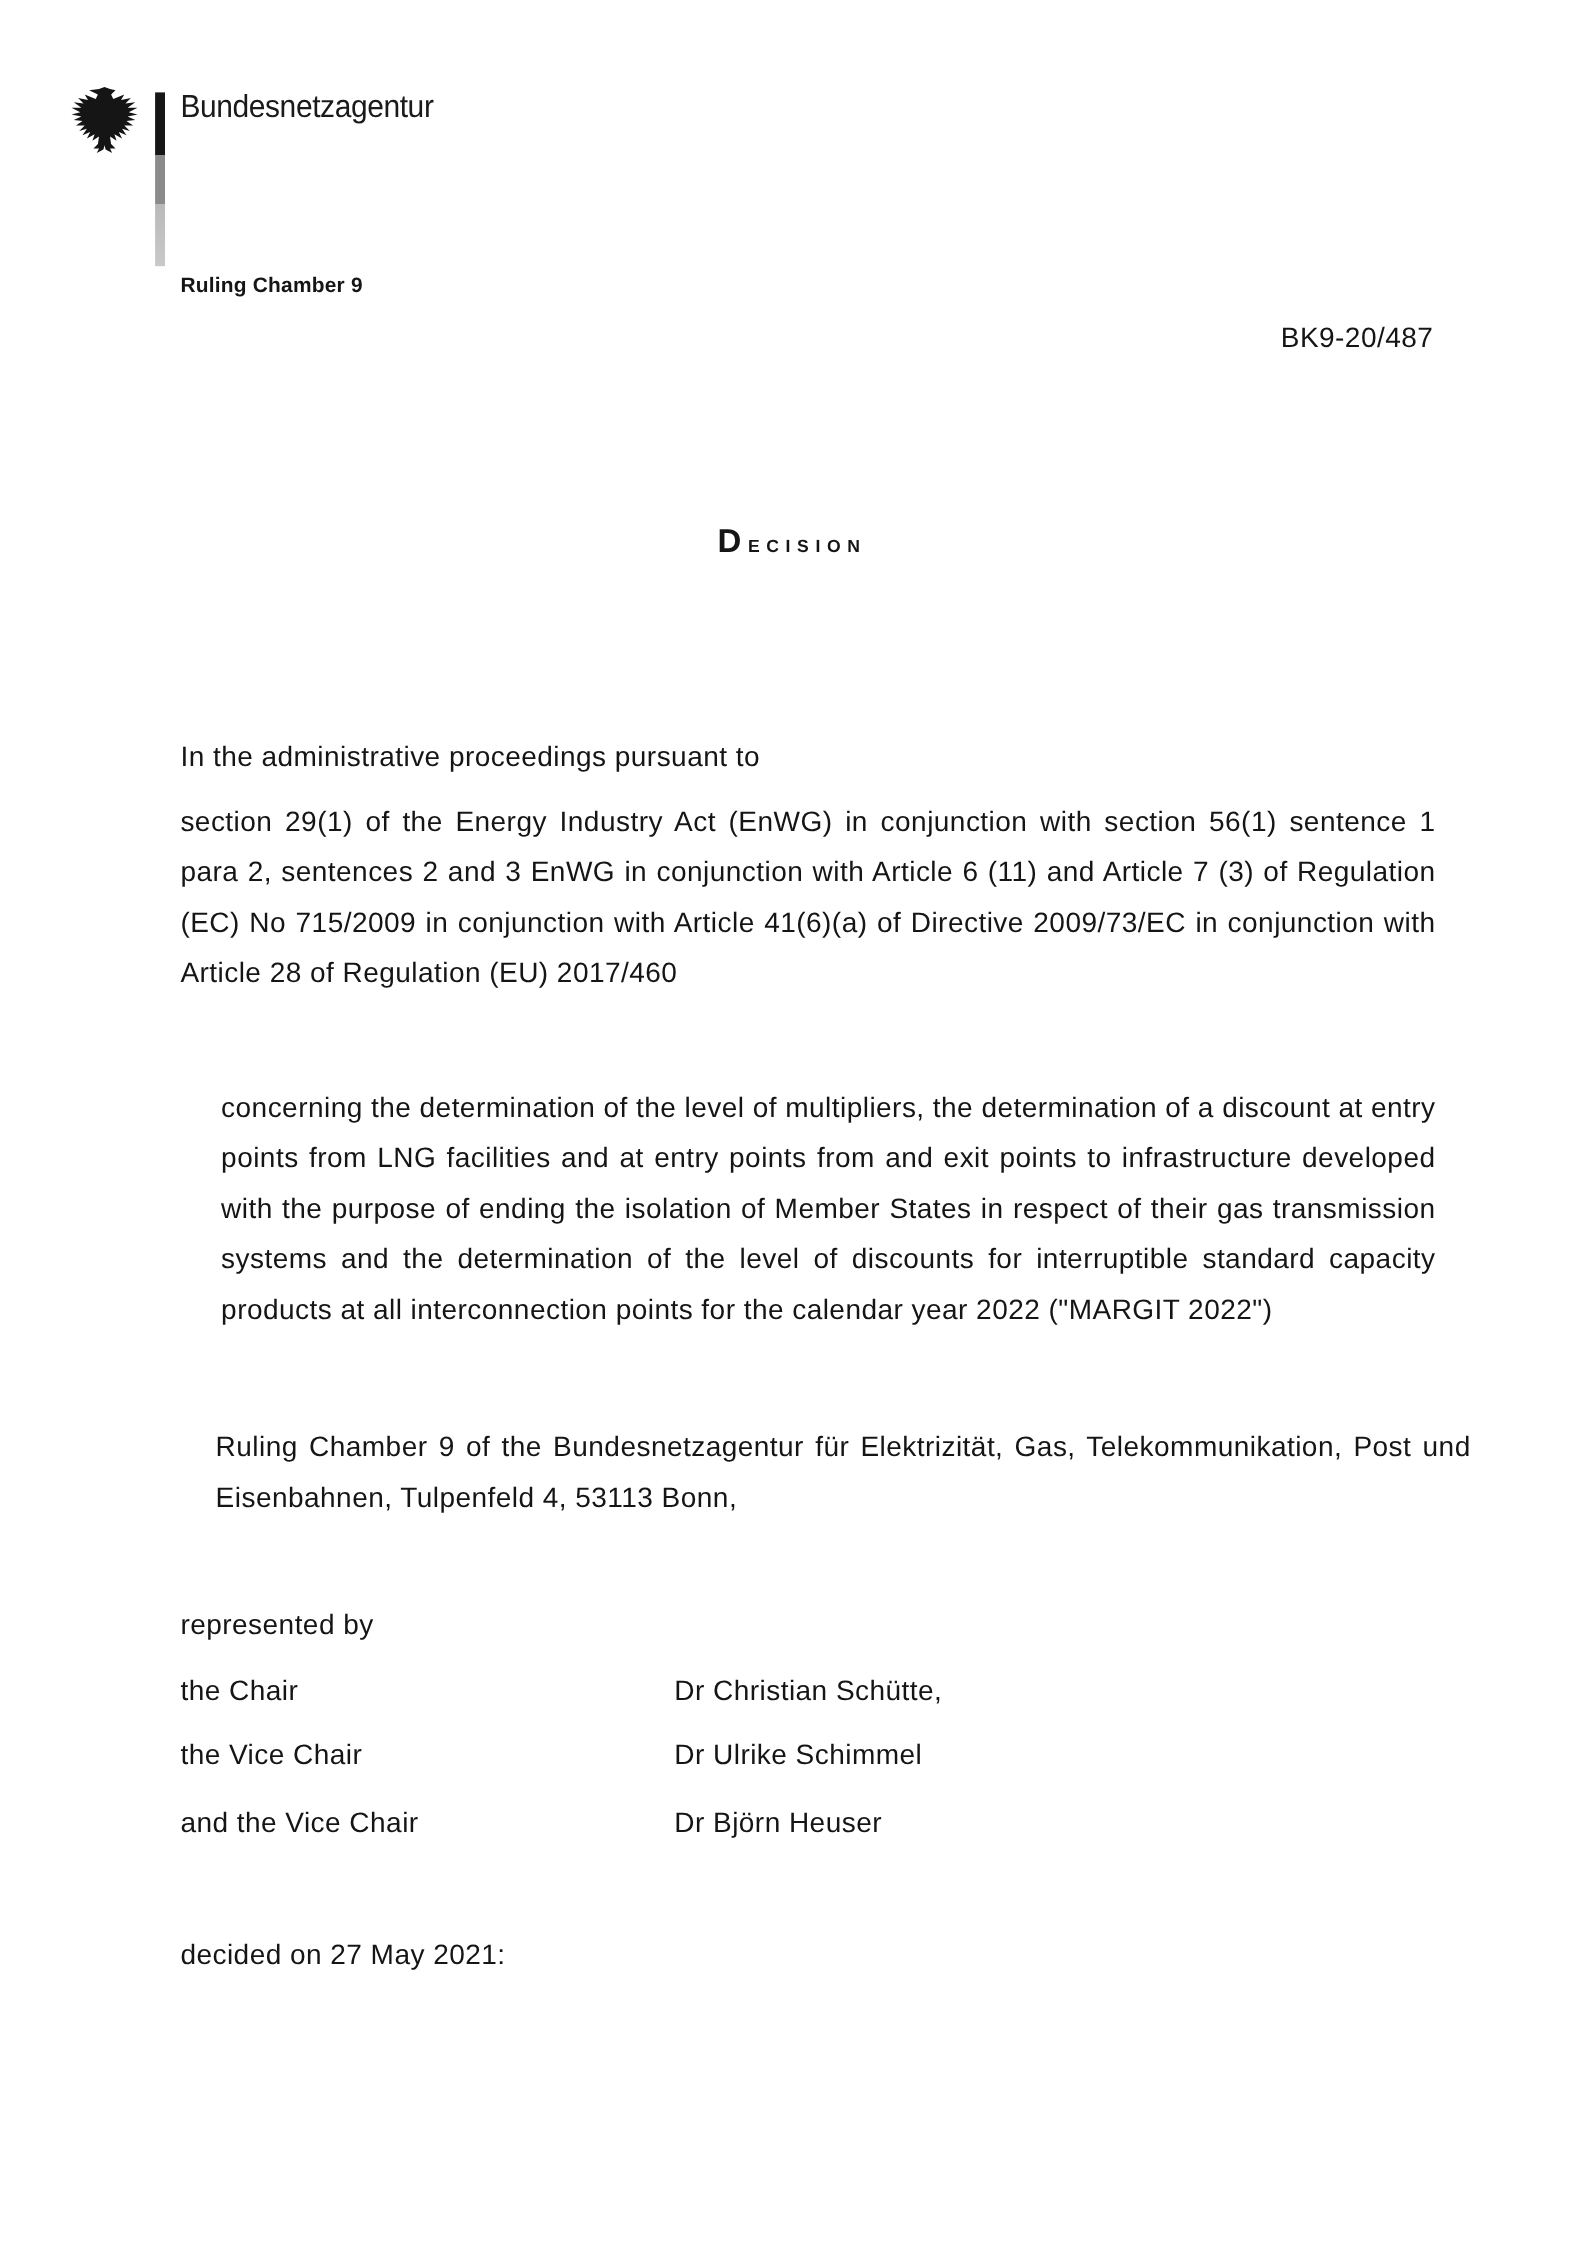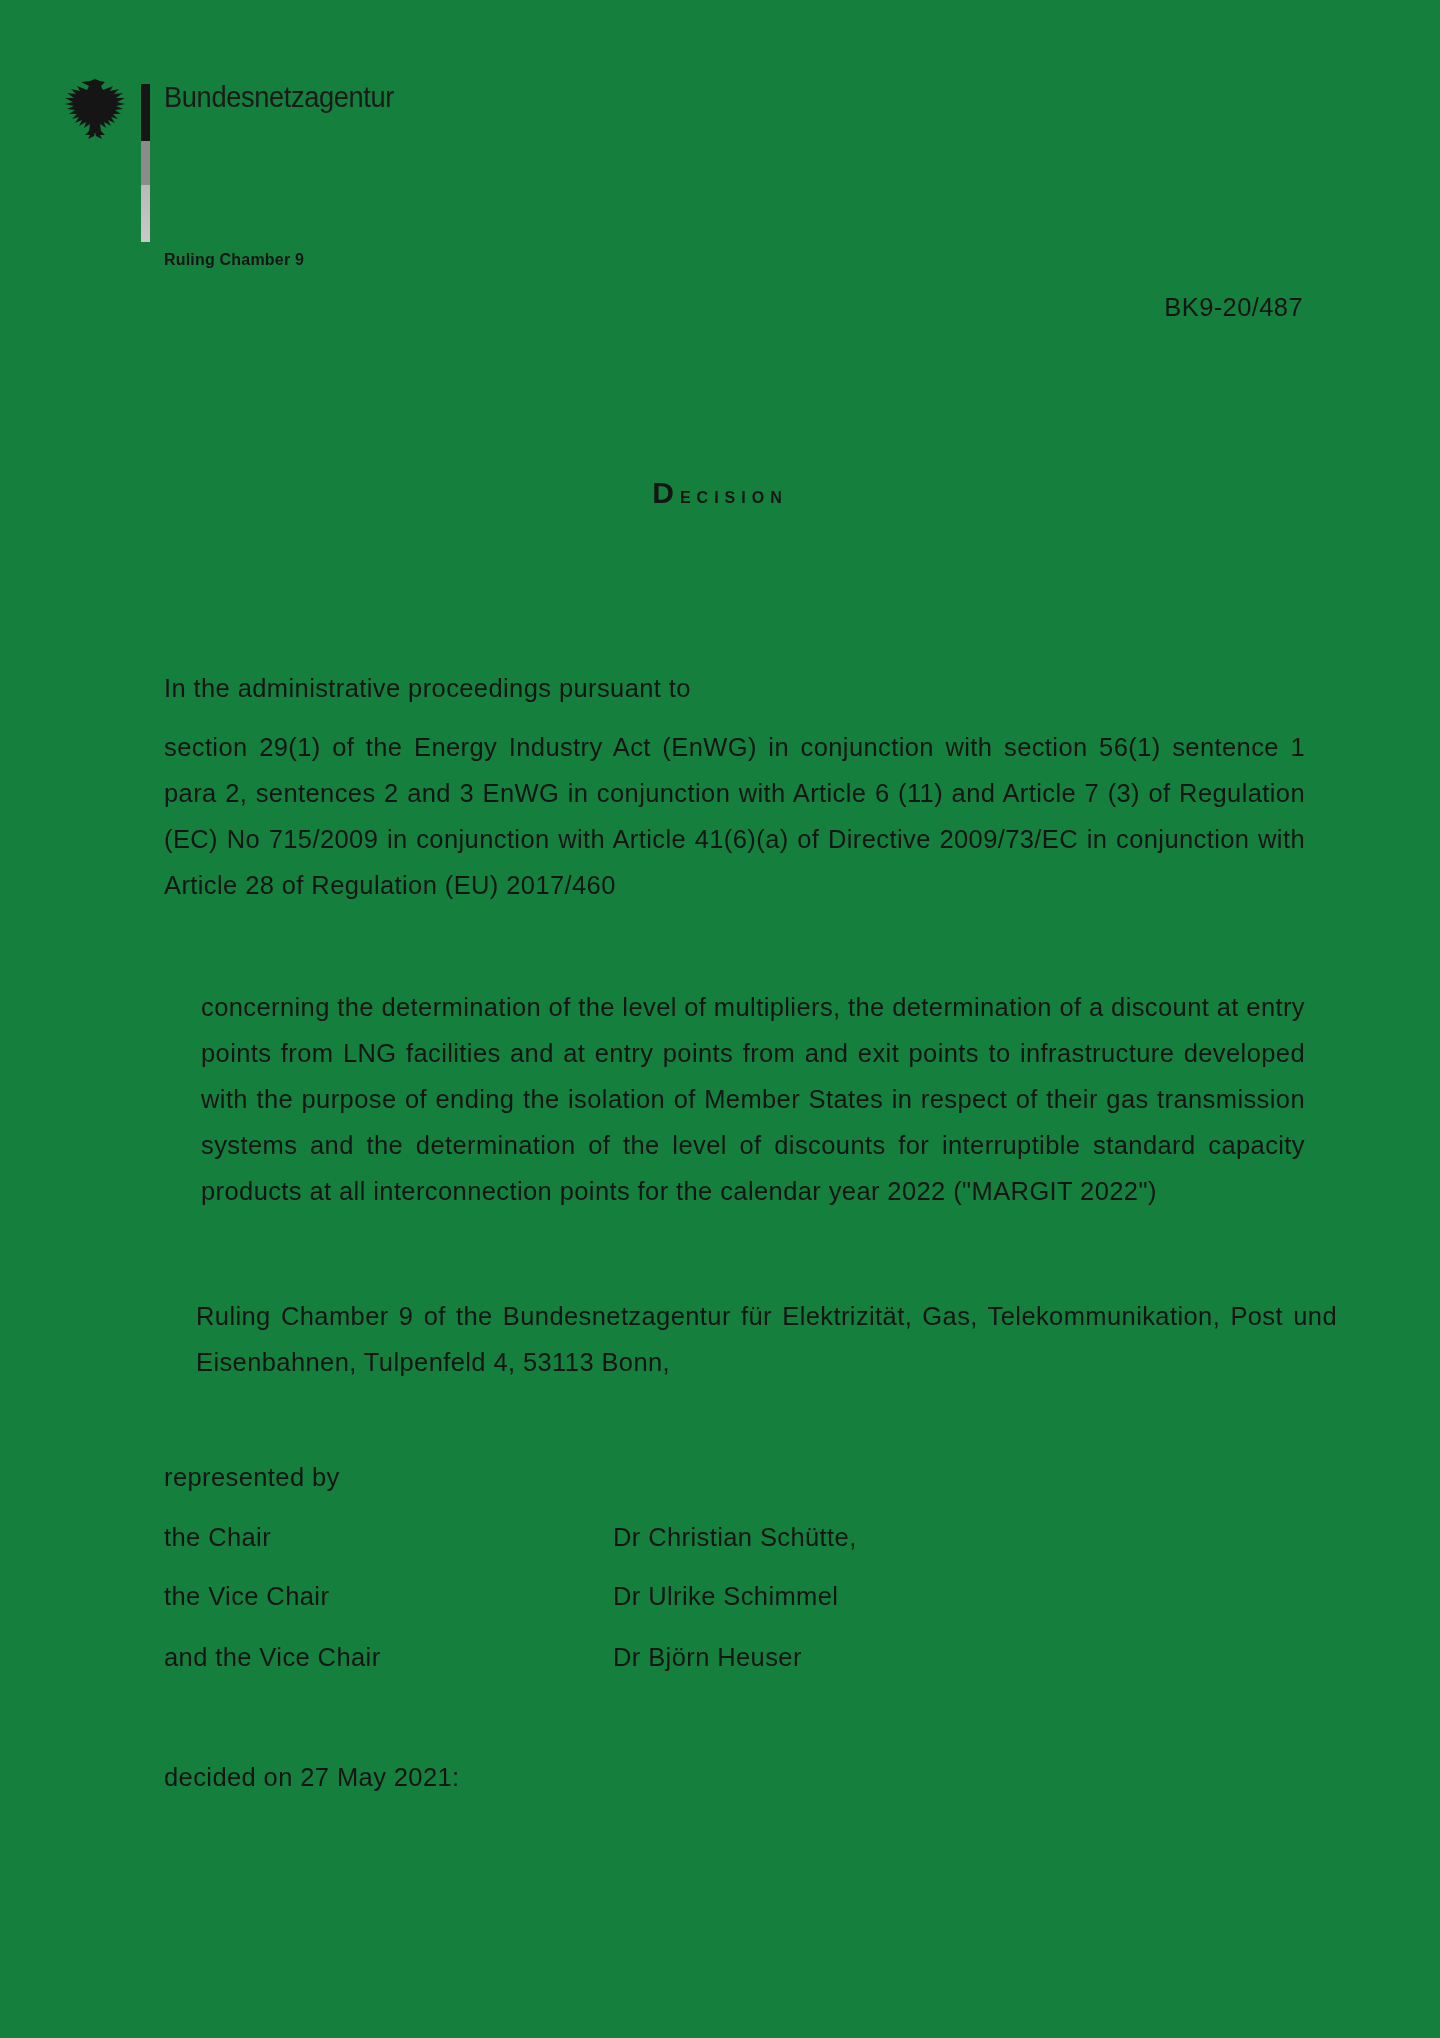--- a/index.html
+++ b/index.html
@@ -5,21 +5,21 @@
   html, body {
     margin: 0;
     padding: 0;
     background: #e8e8e8;
   }
   .page {
     position: relative;
     width: 1440px;
     height: 2038px;
     margin: 0 auto;
-    background: #15803d;
+    background: #ffffff;
     overflow: hidden;
     font-family: "Liberation Sans", "DejaVu Sans", sans-serif;
     color: #151515;
     font-size: 25.5px;
     letter-spacing: 0.4px;
     line-height: 46px;
   }
   .page * { box-sizing: border-box; }
 
   
@@ -50,21 +50,21 @@
     line-height: 34px;
     color: #1a1a1a;
     transform: scaleX(0.94);
     transform-origin: left center;
     white-space: nowrap;
   }
   .chamber {
     position: absolute;
     left: 164px;
     top: 237px;
-    font-size: 16px;
+    font-size: 19px;
     font-weight: bold;
     letter-spacing: 0.2px;
     white-space: nowrap;
   }
   .reference {
     position: absolute;
     right: 137px;
     top: 284px;
     white-space: nowrap;
   }

